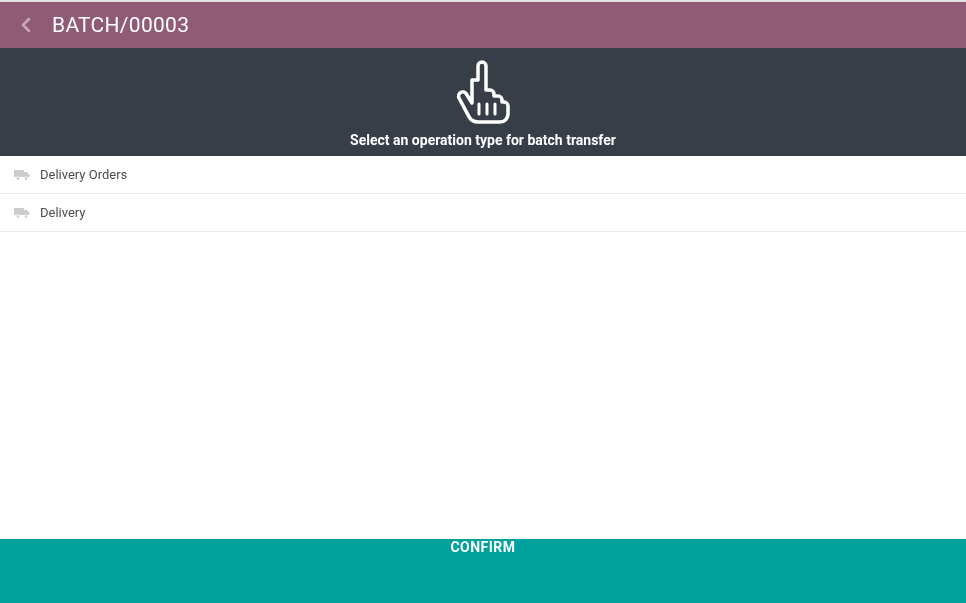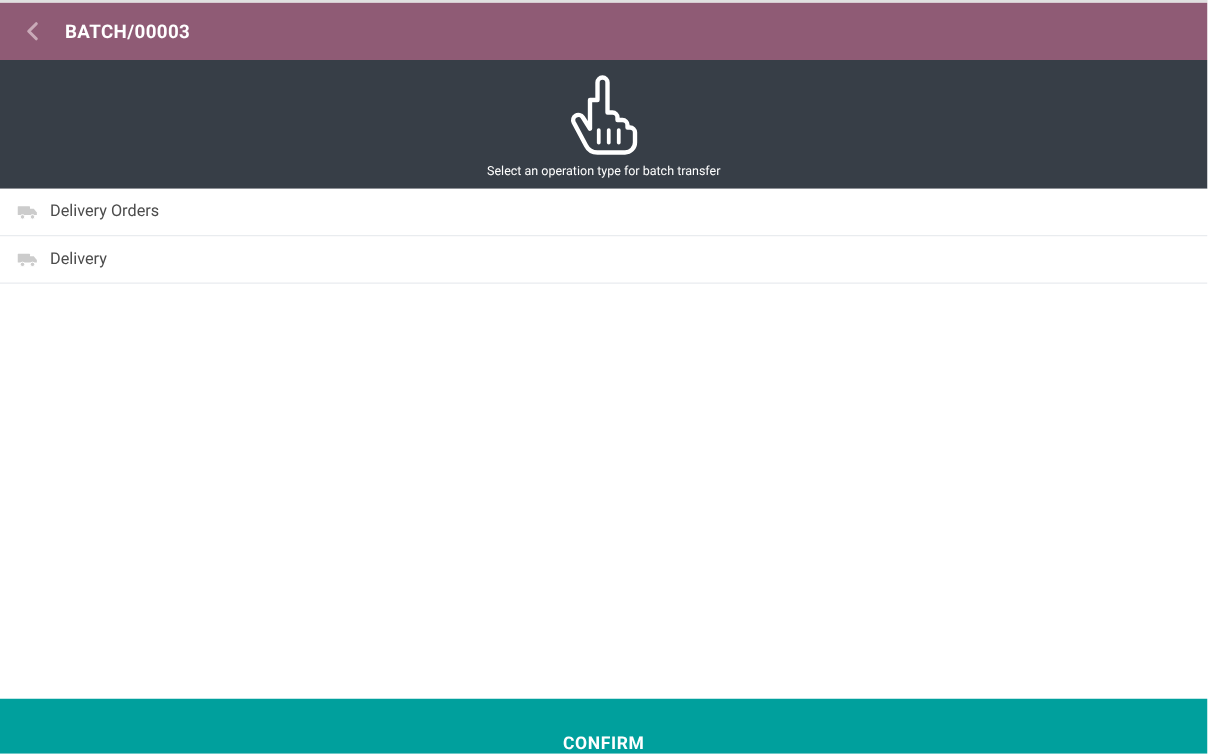--- a/index.html
+++ b/index.html
@@ -27,40 +27,40 @@
     .back-btn {
       width: 24px;
       height: 24px;
       display: flex;
       align-items: center;
       justify-content: center;
       cursor: pointer;
       margin-right: 14px;
     }
     .header-title {
-      font-size: 15px;
-      font-weight: 700;
+      font-size: 21px;
+      font-weight: 400;
       color: #fff;
       letter-spacing: 0.3px;
     }
     .instruction-bar {
       background: #373e47;
       padding: 12px 0 8px 0;
       display: flex;
       flex-direction: column;
       align-items: center;
       justify-content: center;
     }
     .instruction-icon {
       margin-bottom: 2px;
     }
     .instruction-text {
       color: #fff;
-      font-size: 10px;
-      font-weight: 400;
+      font-size: 14px;
+      font-weight: 700;
     }
     .list {
       background: #fff;
     }
     .list-item {
       display: flex;
       align-items: center;
       padding: 11px 14px;
       border-bottom: 1px solid #e9ecef;
       cursor: pointer;
@@ -71,23 +71,23 @@
       margin-right: 10px;
       display: flex;
       align-items: center;
     }
     .confirm-bar {
       position: absolute;
       bottom: 0;
       left: 0;
       right: 0;
       background: #00a09d;
-      height: 44px;
+      height: 64px;
       display: flex;
-      align-items: flex-end;
+      align-items: flex-start;
       justify-content: center;
       cursor: pointer;
       color: #fff;
       font-size: 14px;
       font-weight: 700;
       letter-spacing: 0.5px;
     }
   </style>
 </head>
 <body>

